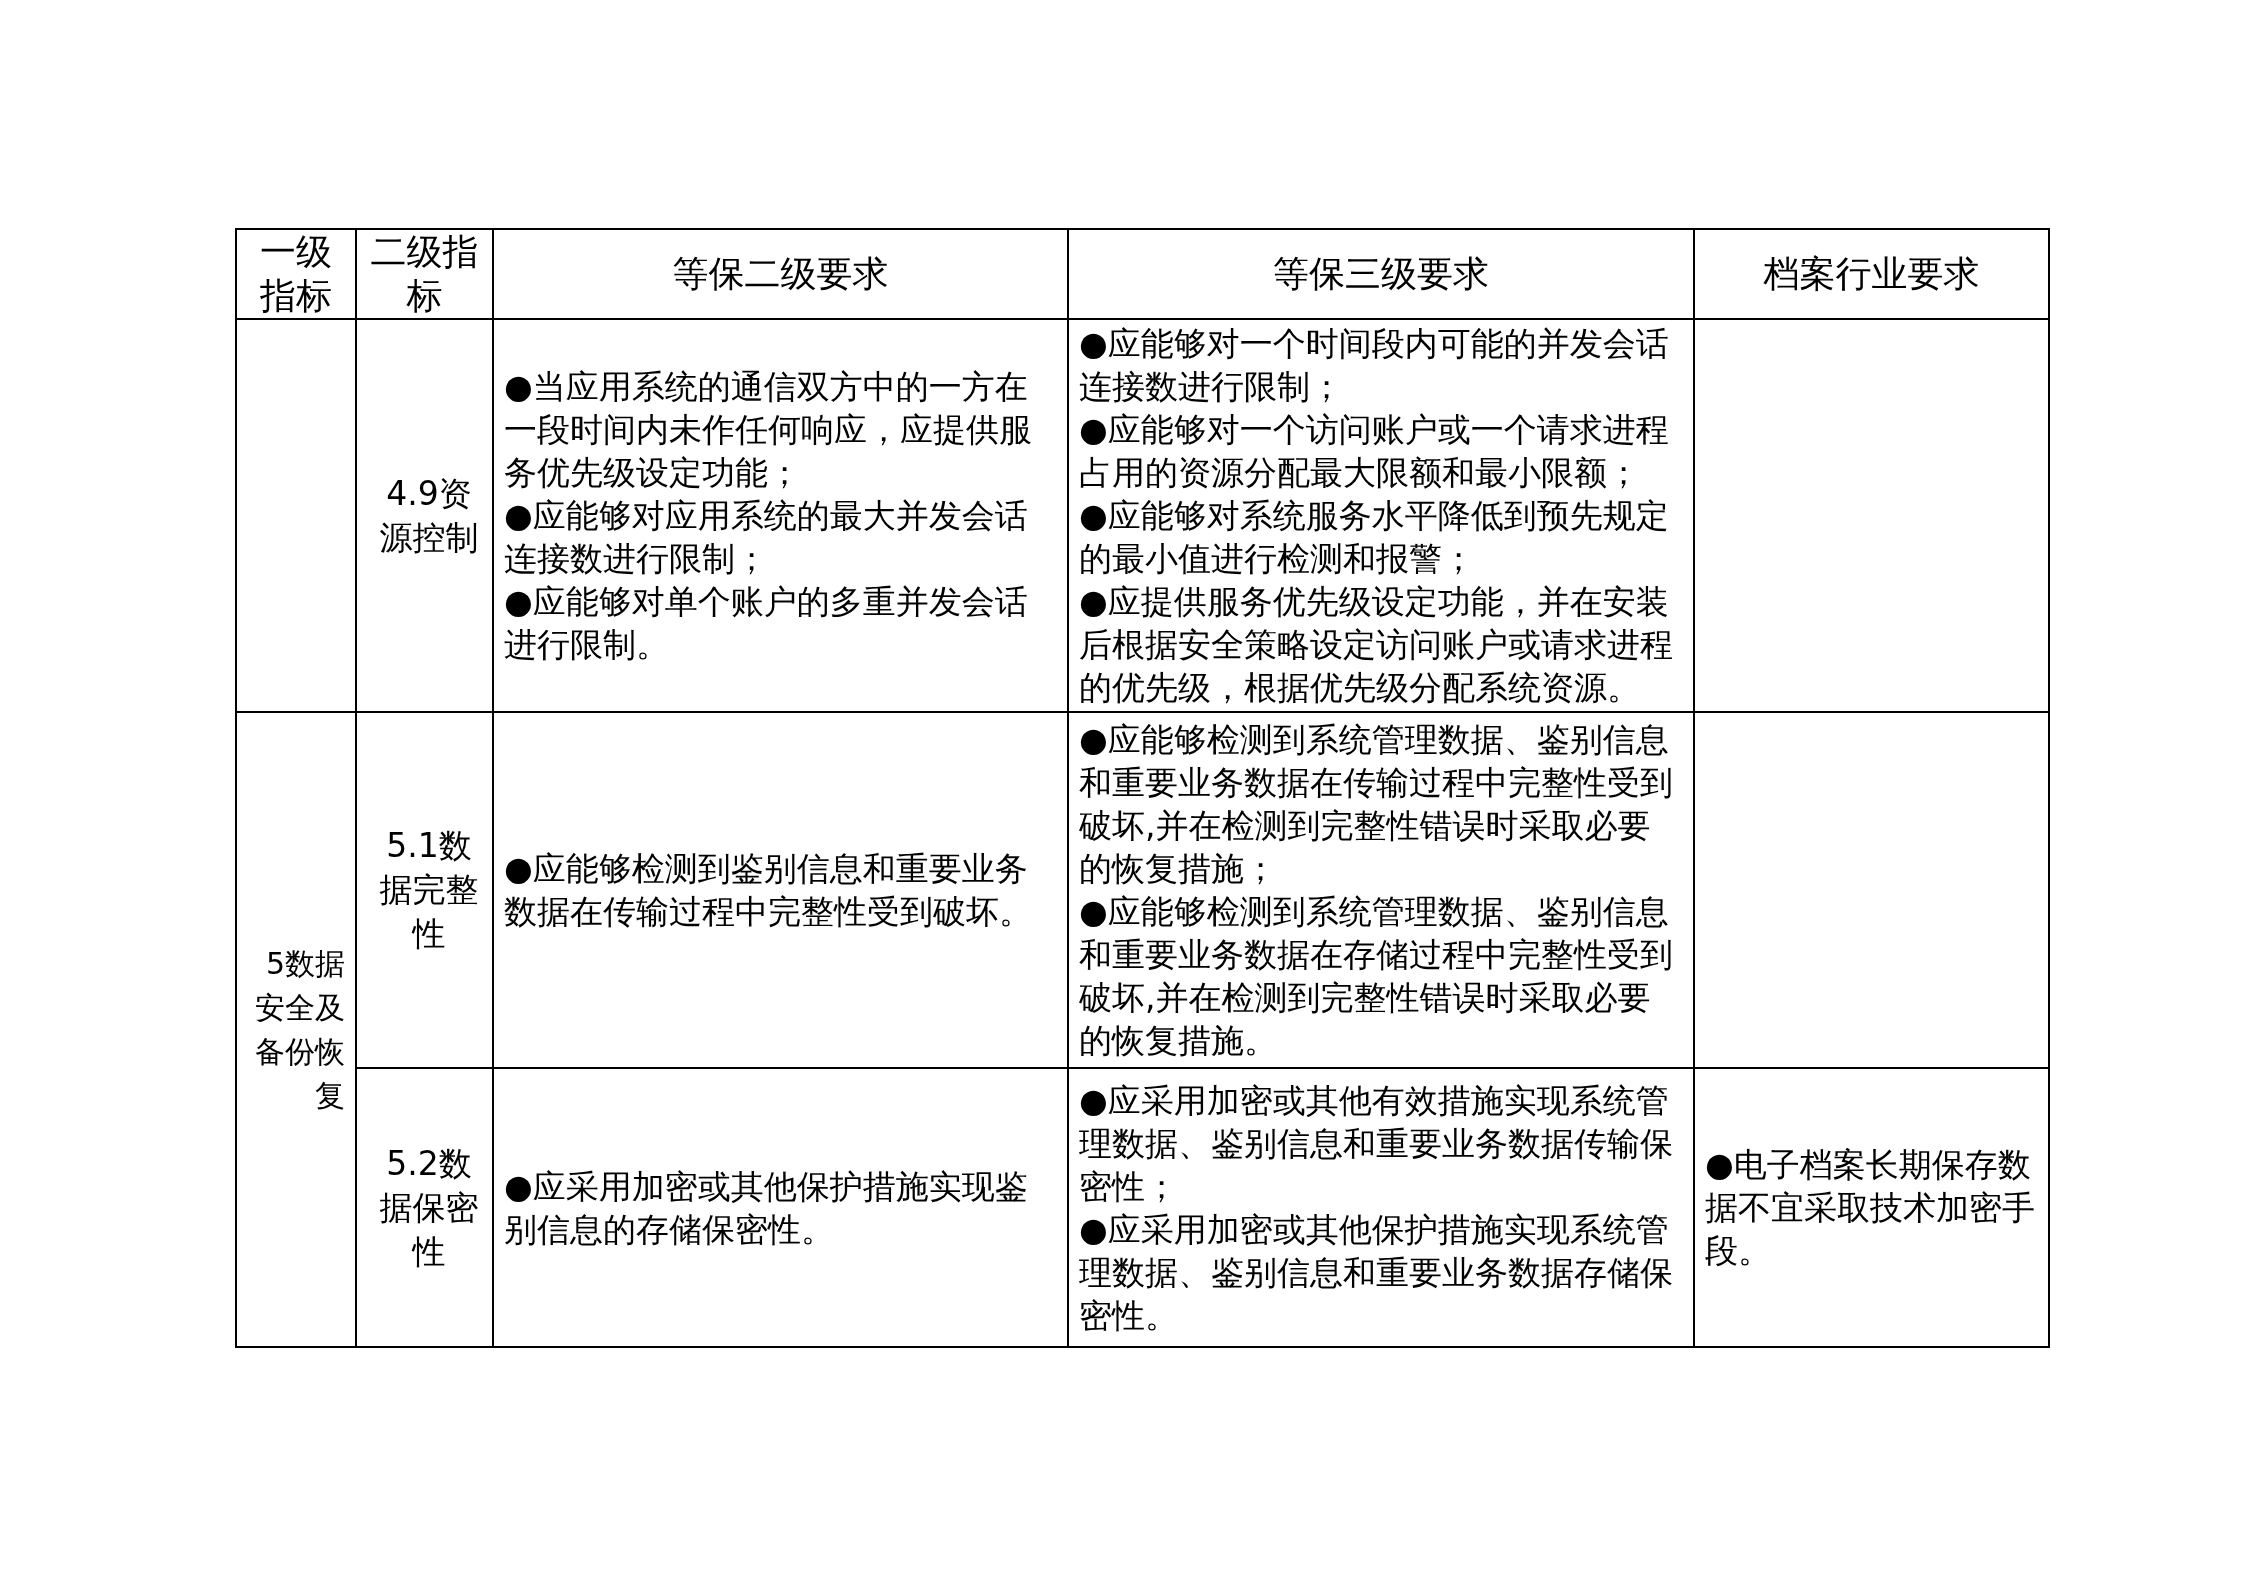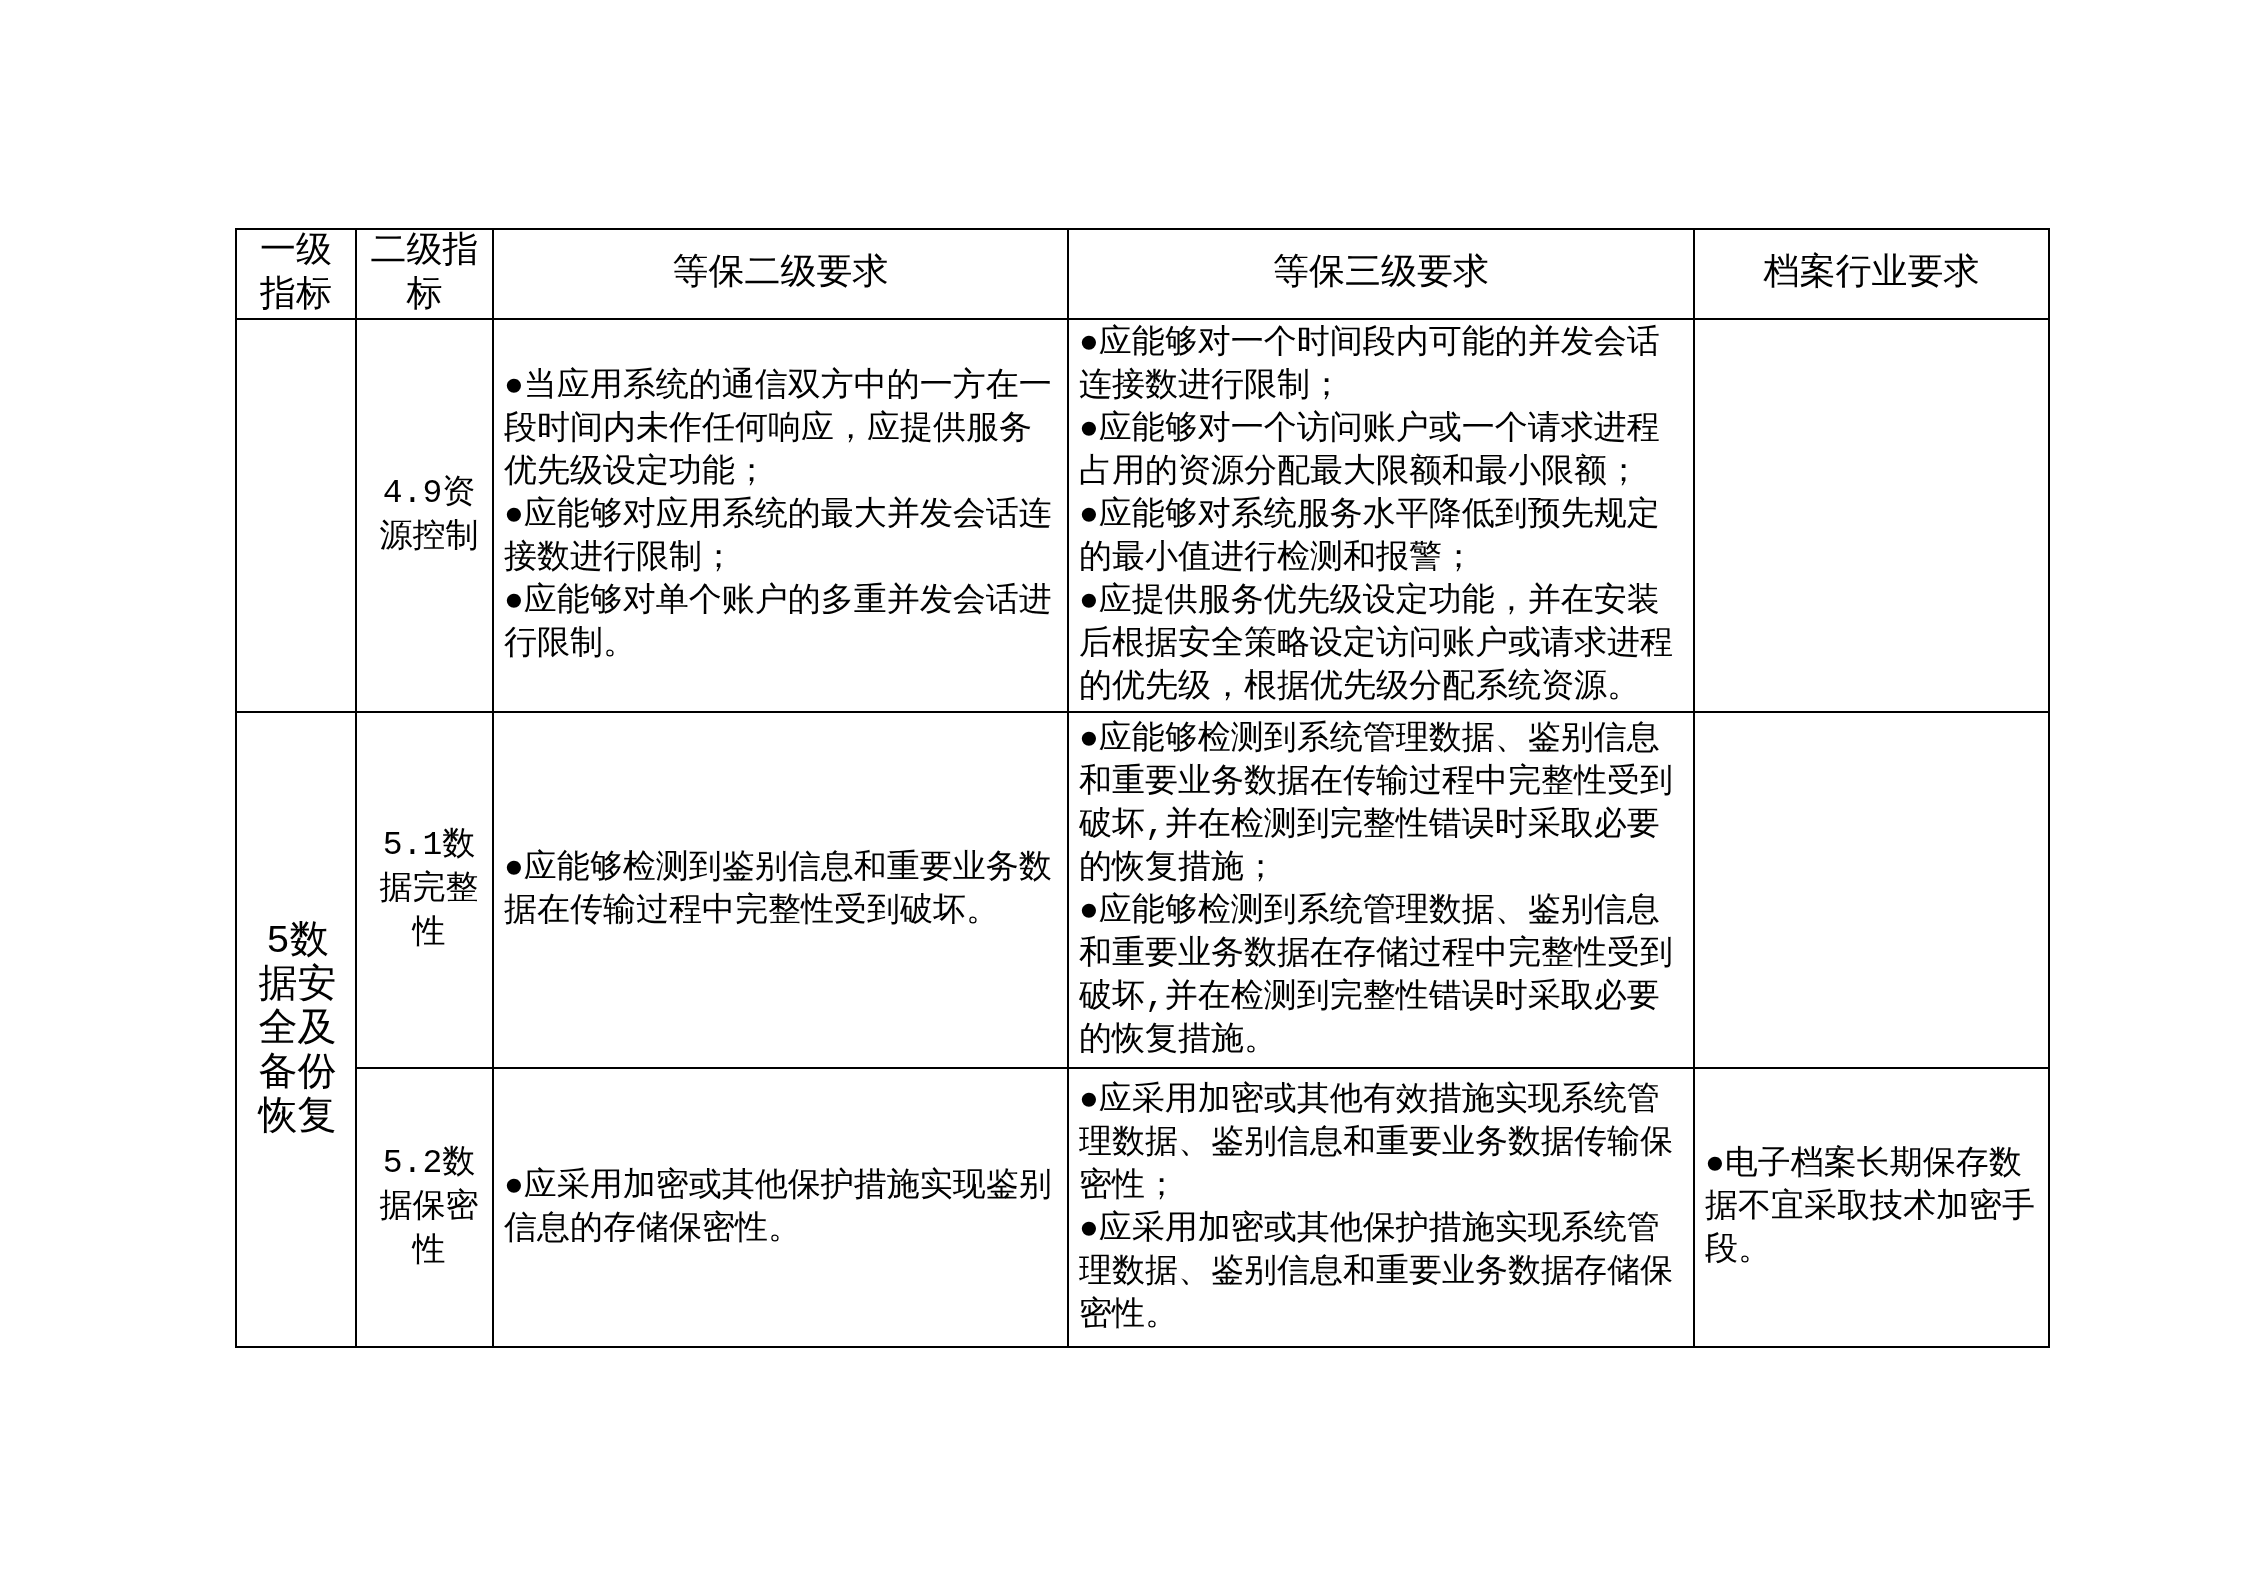--- a/index.html
+++ b/index.html
@@ -10,21 +10,20 @@
     height: 1587px;
     overflow: hidden;
     font-family: "DejaVu Sans", sans-serif;
     color: #000000;
   }
   .page {
     position: relative;
     width: 2245px;
     height: 1481px;
     background: #ffffff;
-    font-family: Liberation Mono, monospace;
   }
   table.req-table {
     position: absolute;
     left: 235px;
     top: 228px;
     width: 1813px;
     border-collapse: collapse;
     table-layout: fixed;
   }
   table.req-table td, table.req-table th {
@@ -33,23 +32,23 @@
     font-weight: normal;
     overflow: hidden;
   }
   th.hdr {
     text-align: center;
     font-size: 36px;
     line-height: 44px;
     padding: 0 6px;
   }
   td.c1 {
-    font-size: 39px;
+    font-size: 30px;
     line-height: 44px;
-    text-align: center;
+    text-align: right;
     padding: 0 10px 0 13px;
   }
   td.c2 {
     font-size: 33px;
     line-height: 44px;
     text-align: center;
     padding: 0 4px 0 13px;
   }
   td.cr {
     font-size: 33px;

